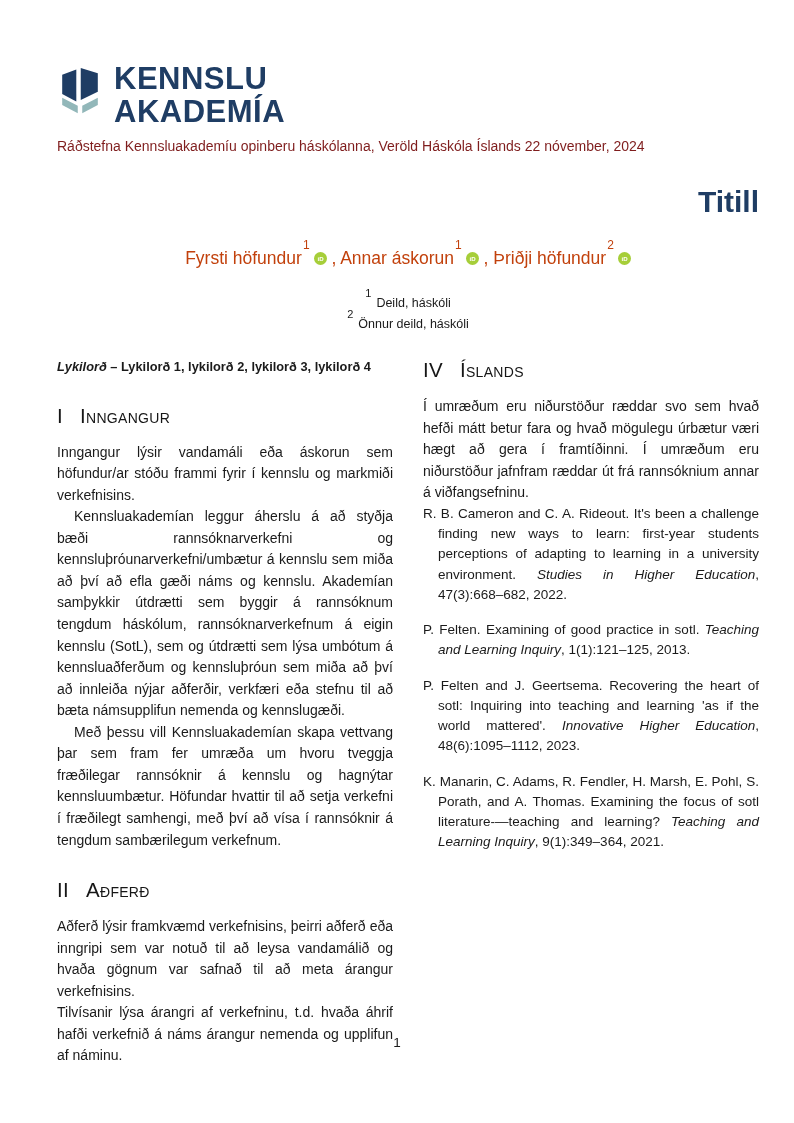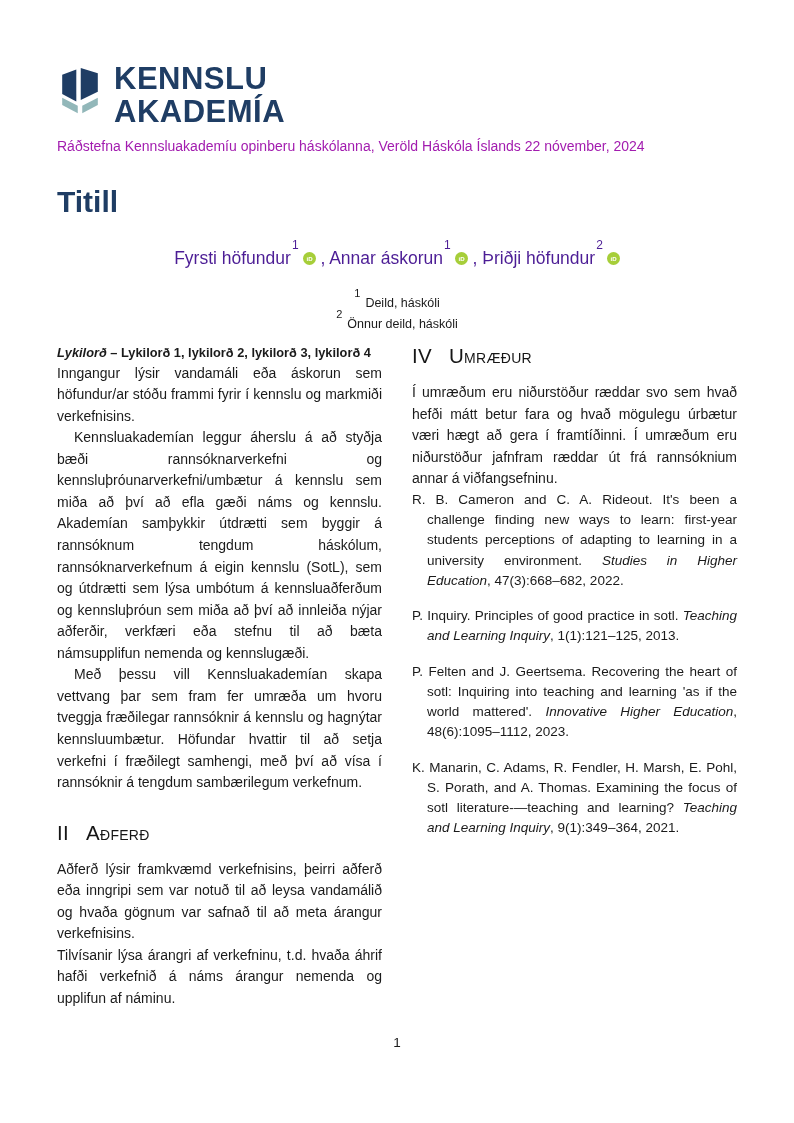--- a/index.html
+++ b/index.html
@@ -5,75 +5,75 @@
   * { margin: 0; padding: 0; box-sizing: border-box; }
   html, body { background: #ffffff; }
   body { font-family: "Liberation Sans", "DejaVu Sans", sans-serif; color: #1a1a1a; }
 
   .page {
     position: relative;
     width: 794px;
     height: 1123px;
     margin: 0 auto;
     background: #ffffff;
-    padding: 57px 57px 0 57px;
+    padding: 57px 35px 0 57px;
     overflow: hidden;
   }
 
   
   .logo-row { display: flex; align-items: flex-start; gap: 11px; }
   .logo-mark { width: 46px; height: 68px; flex: 0 0 auto; }
   .logo-text { padding-top: 6px; }
   .logo-text div {
     font-size: 31px;
     font-weight: 700;
     line-height: 1.06;
     letter-spacing: 0.5px;
     color: #1f3d64;
   }
   .conference {
     margin-top: 9px;
     font-size: 14px;
-    color: #a21caf;
+    color: #7f1d1d;
   }
 
   
   .paper-title {
     margin-top: 31px;
-    text-align: left;
+    text-align: right;
     font-size: 30px;
     font-weight: 700;
     color: #1f3d64;
   }
   .authors {
     margin-top: 27px;
     text-align: center;
     font-size: 17.5px;
-    color: #4c1d95;
+    color: #c2410c;
   }
   .authors sup {
     font-size: 12px;
     position: relative;
     top: -8px;
     margin-left: 1px;
   }
   .orcid-badge {
     display: inline-block;
     width: 13px; height: 13px;
     vertical-align: -1px;
     margin-left: 4px;
   }
   .affils { margin-top: 22px; text-align: center; font-size: 12.5px; line-height: 1.45; }
   .affils sup { font-size: 11px; position: relative; top: -5px; margin-right: 5px; }
 
   
   .columns {
     display: flex;
     gap: 30px;
-    margin-top: 11px;
+    margin-top: 25px;
   }
   .col { flex: 1 1 0; min-width: 0; }
 
   .keywords {
     font-size: 12.8px;
     font-weight: 700;
     line-height: 1.45;
     text-align: left;
   }
   .keywords .kw-label { font-style: italic; }
@@ -154,36 +154,37 @@
   <div class="affils">
     <div><sup>1</sup><span>Deild, háskóli</span></div>
     <div><sup>2</sup><span>Önnur deild, háskóli</span></div>
   </div>
 
   <div class="columns">
 
     <div class="col">
       <p class="keywords"><span class="kw-label">Lykilorð</span><span> – Lykilorð 1, lykilorð 2, lykilorð 3, lykilorð 4</span></p>
 
+      <h2 class="sec"><span class="secnum">I</span><span>Inngangur</span></h2>
       <p class="body">Inngangur lýsir vandamáli eða áskorun sem höfundur/ar stóðu frammi fyrir í kennslu og markmiði verkefnisins.</p>
       <p class="body indent">Kennsluakademían leggur áherslu á að styðja bæði rannsóknarverkefni og kennsluþróunarverkefni/umbætur á kennslu sem miða að því að efla gæði náms og kennslu. Akademían samþykkir útdrætti sem byggir á rannsóknum tengdum háskólum, rannsóknarverkefnum á eigin kennslu (SotL), sem og útdrætti sem lýsa umbótum á kennsluaðferðum og kennsluþróun sem miða að því að innleiða nýjar aðferðir, verkfæri eða stefnu til að bæta námsupplifun nemenda og kennslugæði.</p>
       <p class="body indent">Með þessu vill Kennsluakademían skapa vettvang þar sem fram fer umræða um hvoru tveggja fræðilegar rannsóknir á kennslu og hagnýtar kennsluumbætur. Höfundar hvattir til að setja verkefni í fræðilegt samhengi, með því að vísa í rannsóknir á tengdum sambærilegum verkefnum.</p>
 
       <h2 class="sec"><span class="secnum">II</span><span>Aðferð</span></h2>
       <p class="body">Aðferð lýsir framkvæmd verkefnisins, þeirri aðferð eða inngripi sem var notuð til að leysa vandamálið og hvaða gögnum var safnað til að meta árangur verkefnisins.</p>
 
       <p class="body">Tilvísanir lýsa árangri af verkefninu, t.d. hvaða áhrif hafði verkefnið á náms árangur nemenda og upplifun af náminu.</p>
     </div>
 
     <div class="col">
-      <h2 class="sec first"><span class="secnum">IV</span><span>Umræður</span></h2>
+      <h2 class="sec first"><span class="secnum">IV</span><span>Íslands</span></h2>
       <p class="body">Í umræðum eru niðurstöður ræddar svo sem hvað hefði mátt betur fara og hvað mögulegu úrbætur væri hægt að gera í framtíðinni. Í umræðum eru niðurstöður jafnfram ræddar út frá rannsóknium annar á viðfangsefninu.</p>
 
 
       <p class="ref"><span>R. B. Cameron and C. A. Rideout. It's been a challenge finding new ways to learn: first-year students perceptions of adapting to learning in a university environment. </span><i>Studies in Higher Education</i><span>, 47(3):668–682, 2022.</span></p>
-      <p class="ref"><span>P. Inquiry. Principles of good practice in sotl. </span><i>Teaching and Learning Inquiry</i><span>, 1(1):121–125, 2013.</span></p>
+      <p class="ref"><span>P. Felten. Examining of good practice in sotl. </span><i>Teaching and Learning Inquiry</i><span>, 1(1):121–125, 2013.</span></p>
       <p class="ref"><span>P. Felten and J. Geertsema. Recovering the heart of sotl: Inquiring into teaching and learning 'as if the world mattered'. </span><i>Innovative Higher Education</i><span>, 48(6):1095–1112, 2023.</span></p>
       <p class="ref"><span>K. Manarin, C. Adams, R. Fendler, H. Marsh, E. Pohl, S. Porath, and A. Thomas. Examining the focus of sotl literature-—teaching and learning? </span><i>Teaching and Learning Inquiry</i><span>, 9(1):349–364, 2021.</span></p>
     </div>
   </div>
 
   <div class="pagenum">1</div>
 </div>
 
 </body></html>

